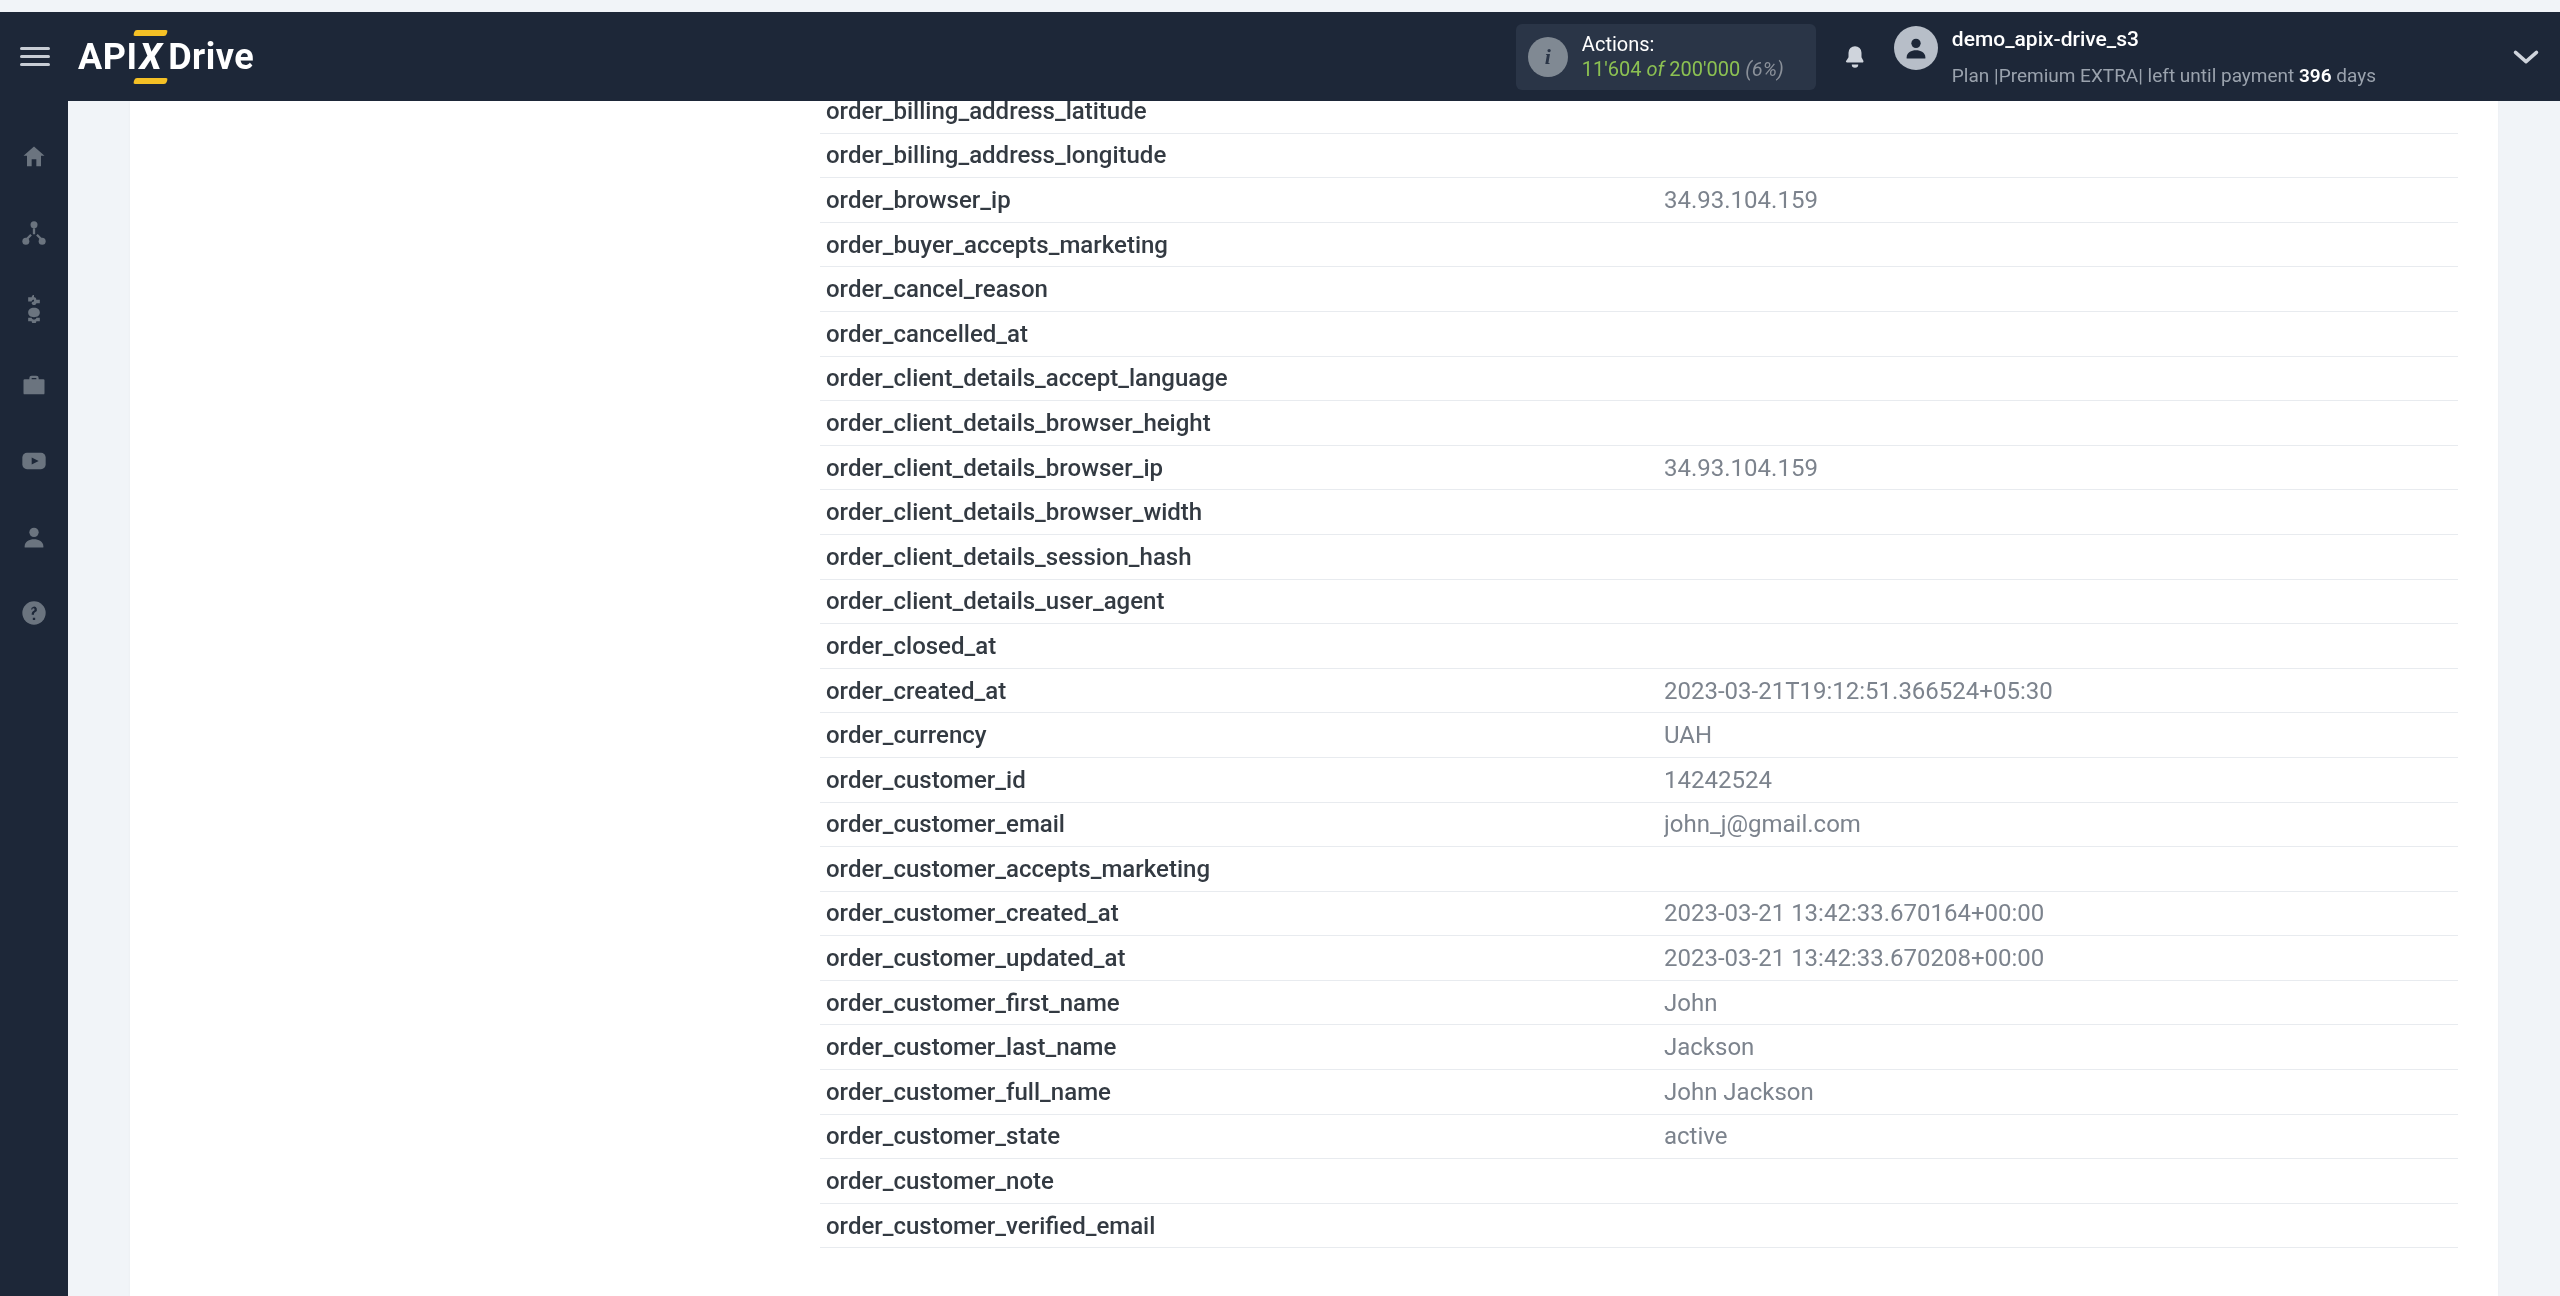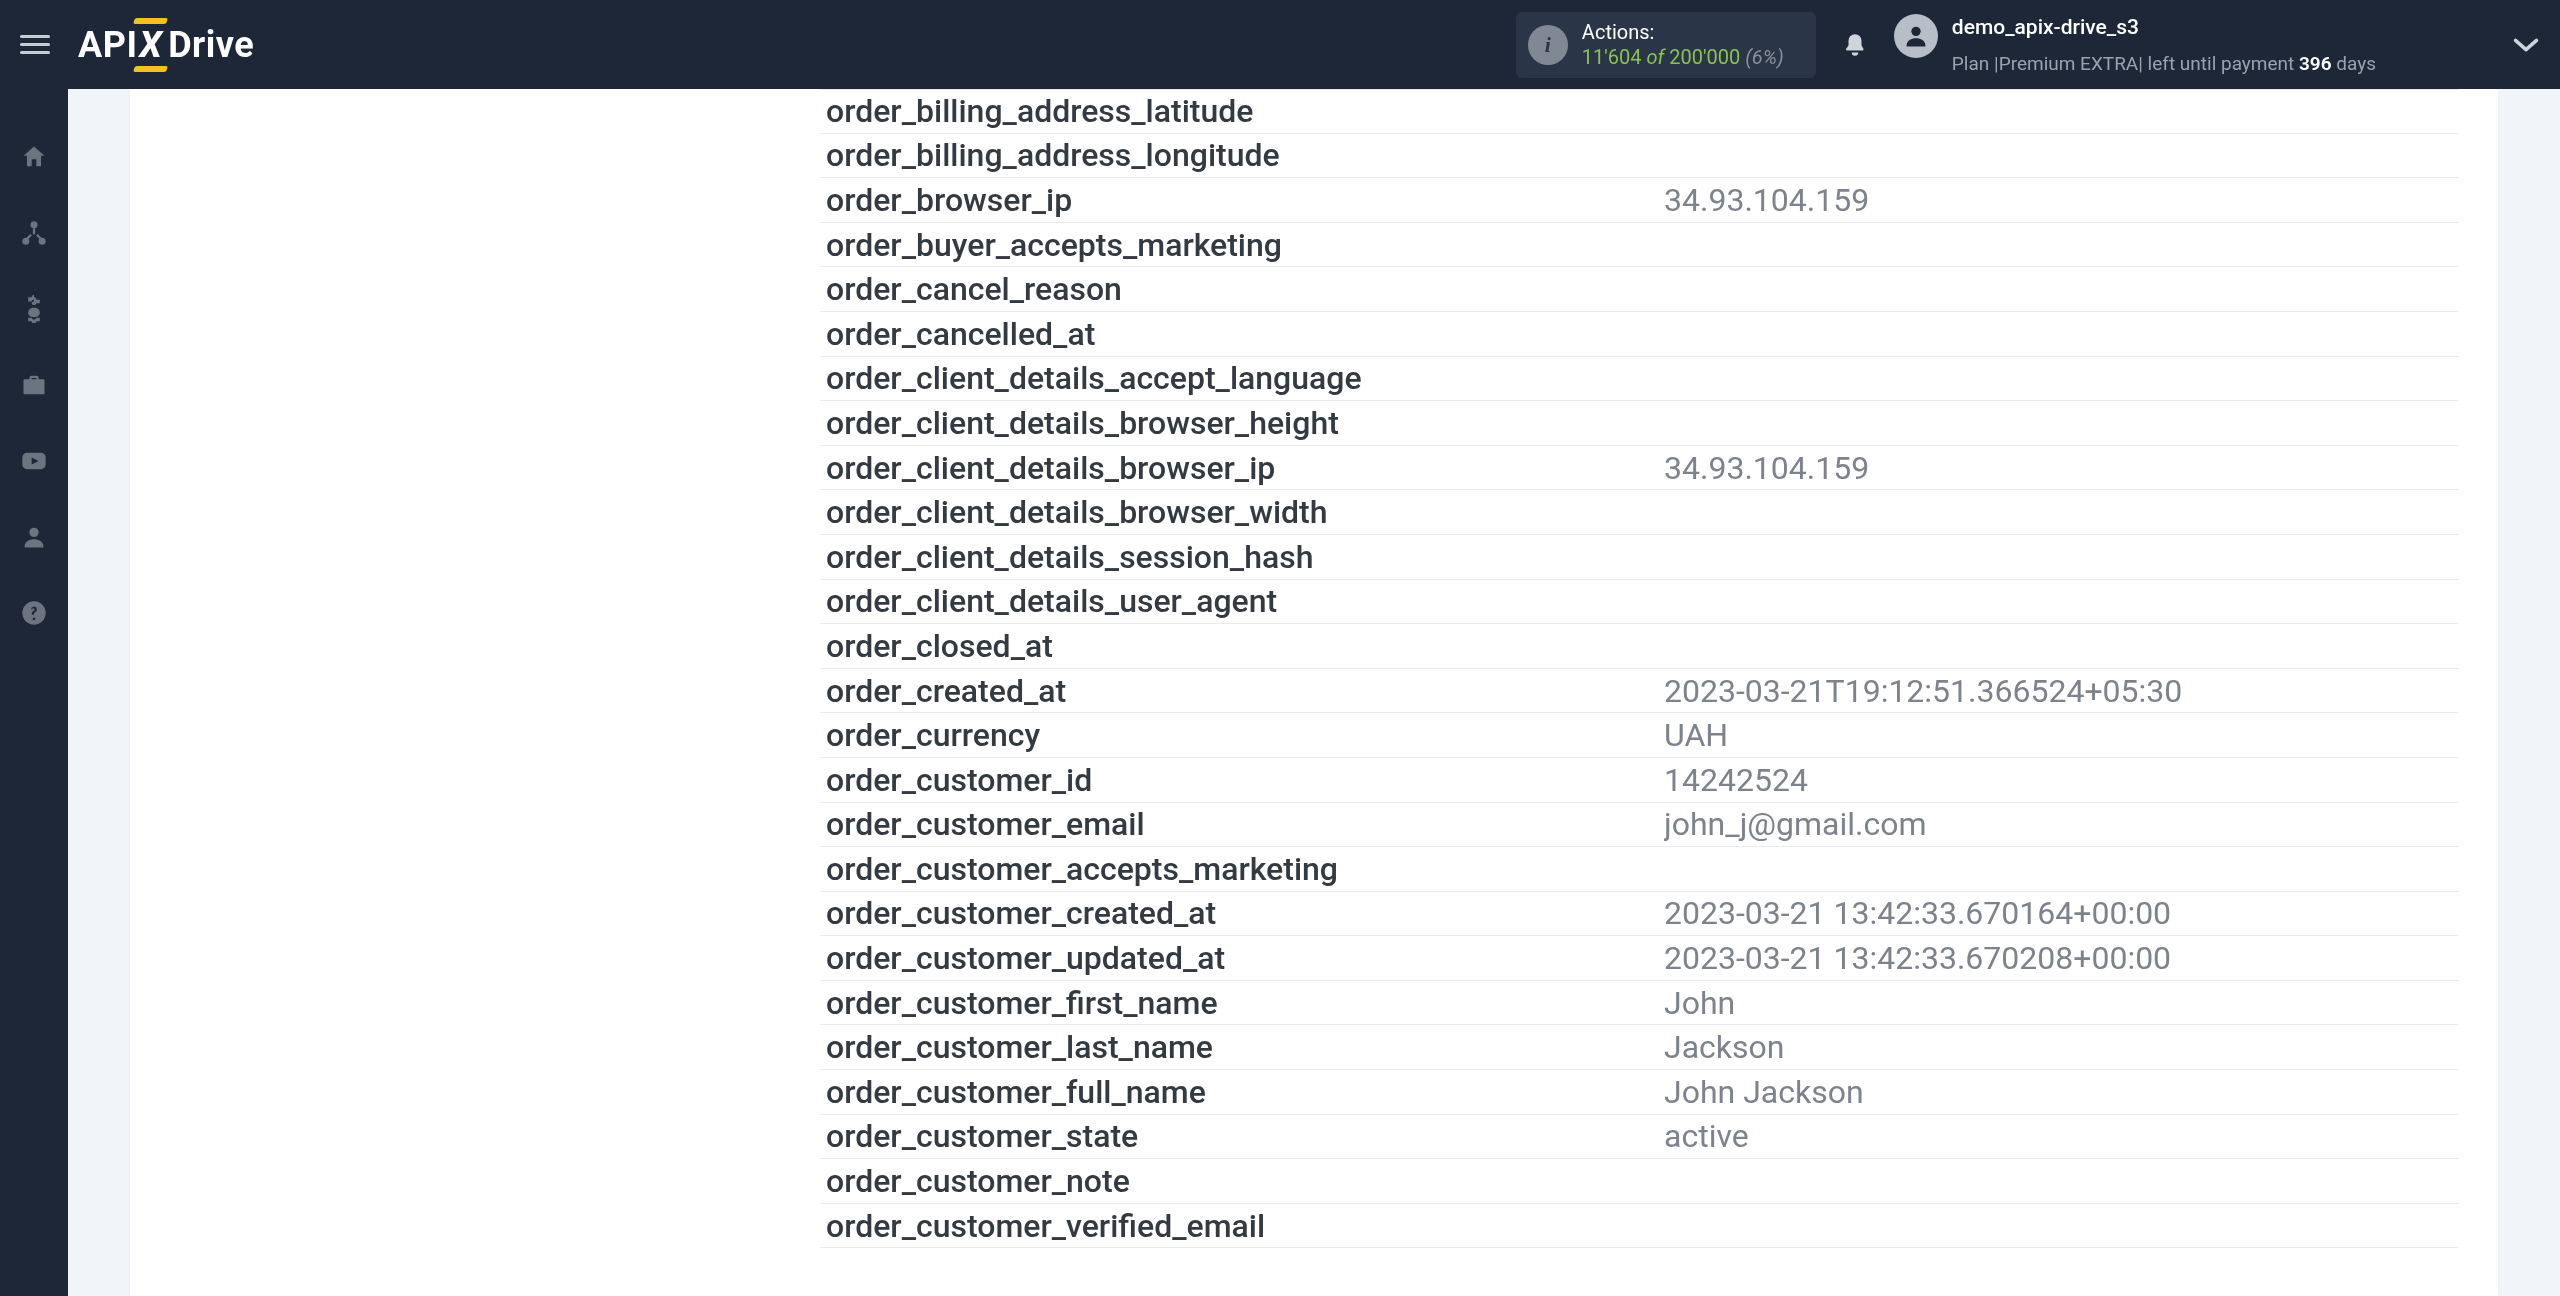--- a/index.html
+++ b/index.html
@@ -1,21 +1,21 @@
 <!DOCTYPE html>
 <html><head>
 <meta charset="utf-8">
 <style>
   * { margin: 0; padding: 0; box-sizing: border-box; }
   html, body { width: 100%; height: 100%; font-family: -apple-system, BlinkMacSystemFont, "Segoe UI", Roboto, Arial, sans-serif; background: #f1f4f8; }
   .app { width: 2560px; height: 1296px; position: relative; background: #f1f4f8; transform-origin: top left; }
 
   
   .header {
-    position: absolute; top: 0; left: 0; right: 0; height: 89px;
+    position: absolute; top: 12px; left: 0; right: 0; height: 89px;
     background: #1d2738; display: flex; align-items: center;
     padding: 0 20px; color: #fff; z-index: 20;
   }
   .hamburger { width: 30px; height: 30px; display: flex; flex-direction: column; justify-content: center; gap: 5px; cursor: pointer; margin-right: 28px; }
   .hamburger span { display: block; height: 3px; background: #c8cdd5; border-radius: 2px; }
   .logo { display: flex; align-items: center; font-size: 36px; font-weight: 700; letter-spacing: 0.5px; }
   .logo .api { color: #fff; }
   .logo .xwrap { position: relative; display: inline-block; margin: 0 2px; }
   .logo .x { color: #fff; font-weight: 800; font-style: italic; position: relative; z-index: 1; }
   .logo .xwrap::before {
@@ -77,21 +77,21 @@
   .main {
     position: absolute; top: 89px; left: 68px; right: 0; bottom: 0;
     background: #f1f4f8; overflow: hidden;
   }
   .panel {
     position: absolute; top: 0; bottom: 0; left: 62px; right: 62px;
     background: #fff; box-shadow: 0 1px 3px rgba(0,0,0,0.03);
   }
   .table-wrap {
     position: absolute; top: 0; bottom: 0; left: 690px; right: 40px;
-    font-size: 32px;
+    font-size: 24px;
   }
   .row {
     display: flex; align-items: center; height: 44.6px;
     border-bottom: 1px solid #e8ebef;
     padding: 0 6px;
   }
   .row.first { border-top: 1px solid #e8ebef; }
   .key { flex: 0 0 838px; color: #333a42; font-weight: 500; white-space: nowrap; overflow: hidden; text-overflow: ellipsis; }
   .val { flex: 1; color: #7c838d; white-space: nowrap; overflow: hidden; text-overflow: ellipsis; }
 

